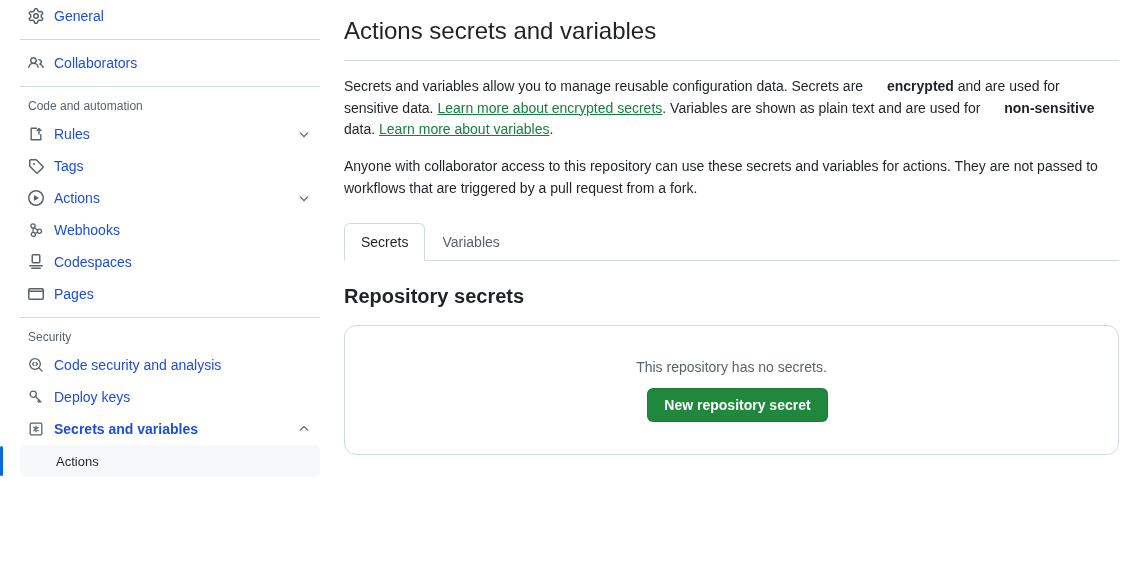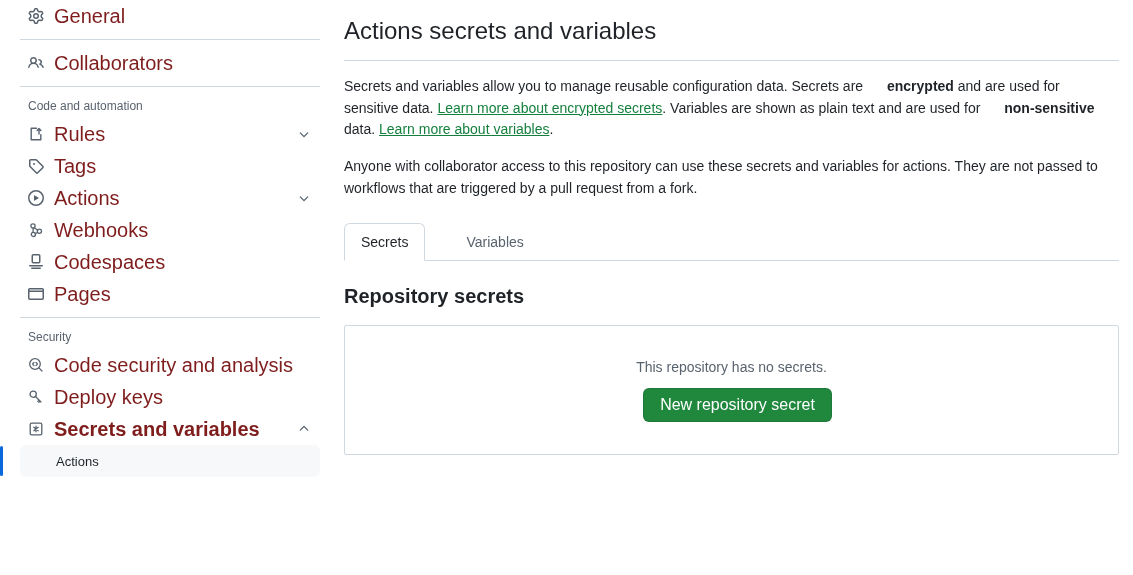--- a/index.html
+++ b/index.html
@@ -20,22 +20,22 @@
     padding: 0;
     position: relative;
   }
   .nav-item {
     display: flex;
     align-items: center;
     height: 32px;
     margin: 0 20px 0 20px;
     padding: 0 8px;
     border-radius: 6px;
-    font-size: 20px;
-    color: #7f1d1d;
+    font-size: 14px;
+    color: #1d4ed8;
     cursor: pointer;
     position: relative;
   }
   .nav-item .ico {
     width: 16px; height: 16px;
     margin-right: 10px;
     flex: 0 0 16px;
     display: flex; align-items: center; justify-content: center;
     color: #59636e;
   }
@@ -118,21 +118,20 @@
     text-decoration: underline;
   }
   .para b { font-weight: 600; margin-left: 20px; }
 
   .tabs {
     display: flex;
     align-items: flex-end;
     margin-top: 25px;
     position: relative;
     height: 37px;
-    gap: 24px;
   }
   .tabs::after {
     content: "";
     position: absolute;
     left: 0; right: 0; bottom: 0;
     height: 1px;
     background: #d1d9e0;
   }
   .tab {
     font-size: 14px;
@@ -156,37 +155,37 @@
   .section-heading {
     font-size: 20px;
     font-weight: 600;
     color: #1f2328;
     margin: 24px 0 0 0;
   }
 
   .empty-box {
     margin-top: 17px;
     border: 1px solid #d1d9e0;
-    border-radius: 2px;
+    border-radius: 12px;
     height: 130px;
     display: flex;
     flex-direction: column;
     align-items: center;
     justify-content: center;
   }
   .empty-text {
     font-size: 14px;
     color: #59636e;
     margin-bottom: 13px;
   }
   .primary-btn {
     background: #1f883d;
     color: #ffffff;
-    font-size: 16px;
-    font-weight: 400;
+    font-size: 14px;
+    font-weight: 700;
     font-family: "Liberation Sans", sans-serif;
     border: 1px solid rgba(31,35,40,0.15);
     border-radius: 6px;
     padding: 6px 16px;
     line-height: 20px;
     cursor: pointer;
     margin-left: 12px;
   }
 </style>
 </head>

